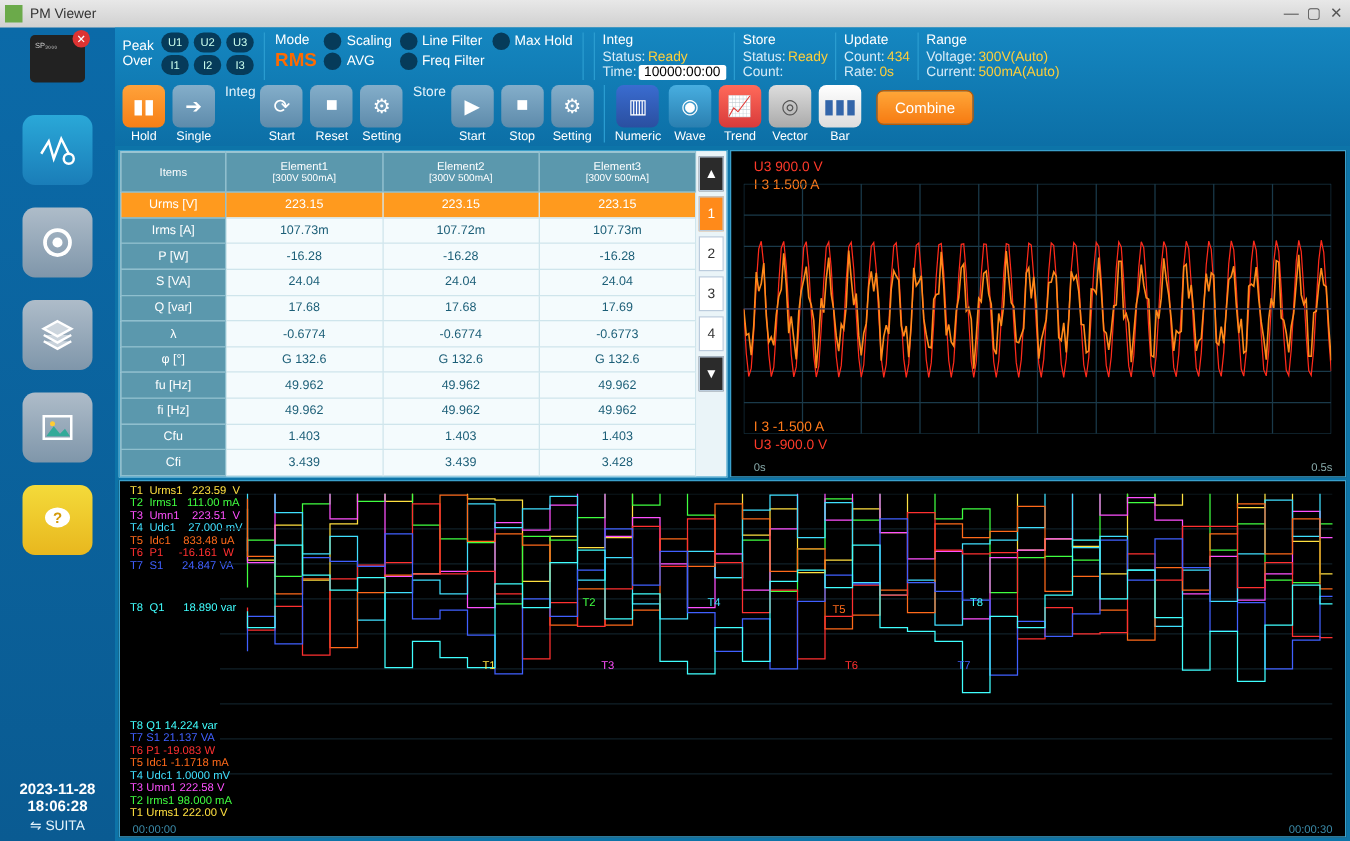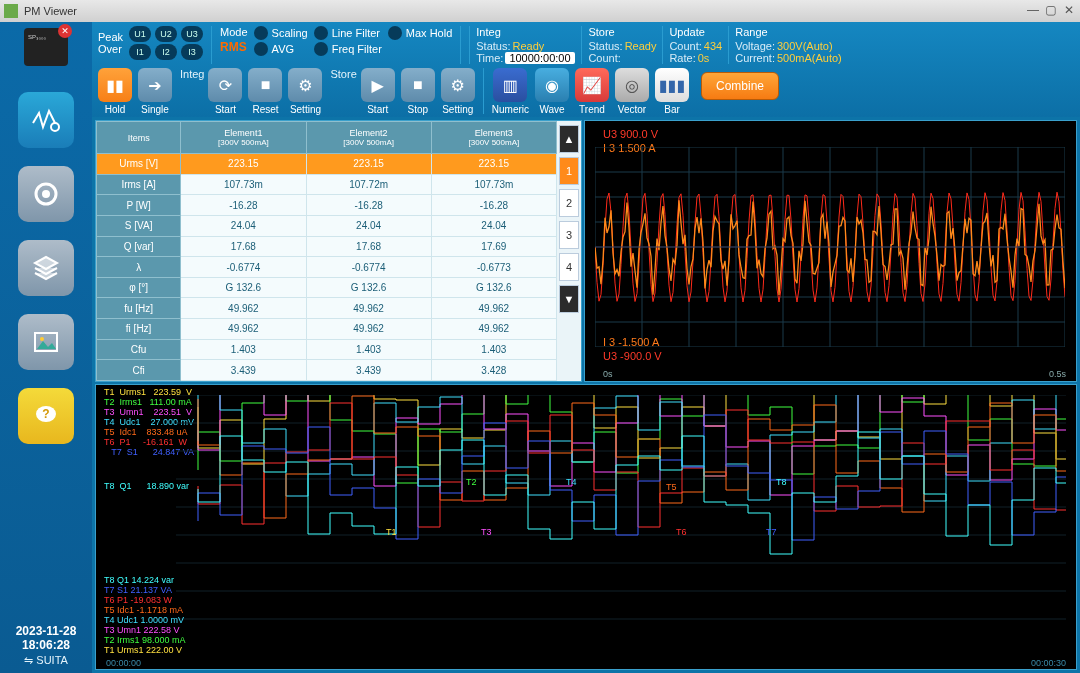--- a/index.html
+++ b/index.html
@@ -22,21 +22,21 @@
   .ribbon { background: linear-gradient(#1587c1,#0c6fa6); padding:4px 6px 2px; color:#fff; }
   .rib-row1 { display:flex; align-items:flex-start; gap:6px; font-size:11px;}
   .peak-over { display:grid; grid-template-columns:auto auto auto auto; gap:2px 4px; align-items:center;}
   .peak-over .lbl{grid-row:1/3; font-size:11px; line-height:12px; padding-right:2px;}
   .bubble{width:22px;height:16px;border-radius:8px;background:#063b5a;color:#cfe;font-size:9px;display:flex;align-items:center;justify-content:center;}
   .vdiv{width:1px;background:#2a9cd0;align-self:stretch;margin:0 2px;}
   .group{display:flex;flex-direction:column;gap:2px;}
   .group .gtitle{font-size:11px;}
   .radio-row{display:flex;align-items:center;gap:4px;}
   .radio-dot{width:14px;height:14px;border-radius:50%;background:#063b5a;}
-  .mode-val{color:#ff6a00;font-weight:bold;font-size:12px;}
+  .mode-val{color:#ff6a00;font-weight:bold;font-size:15px;}
   .kv-box{border-left:1px solid #2a9cd0;padding-left:6px;}
   .kv-box .t{font-size:11px;margin-bottom:2px;}
   .kv-line{display:flex;font-size:11px;gap:2px;}
   .kv-line .k{color:#d8ecf7;} .kv-line .v{color:#ffce3a;}
   .kv-line .vw{background:#fff;color:#000;padding:0 4px;border-radius:2px;min-width:70px;}
   .rib-row2{display:flex;align-items:flex-end;gap:6px;margin-top:4px;}
   .tool{display:flex;flex-direction:column;align-items:center;font-size:10px;color:#fff;}
   .tool .ticon{width:34px;height:34px;border-radius:6px;background:linear-gradient(#84aeca,#5e8bab);display:flex;align-items:center;justify-content:center;margin-bottom:2px;font-size:16px;color:#fff;}
   .tool.orange .ticon{background:linear-gradient(#ffa23a,#f77f16);}
   .grp-label{font-size:11px;color:#e4f3fb;align-self:flex-start;margin-left:2px;margin-right:-2px;margin-bottom:28px;}
@@ -398,21 +398,21 @@
       </div>
 
       <div class="panel trend">
         <div class="legend" id="leg-top">
             <div style="color: rgb(255, 224, 64);">T1  Urms1   223.59  V</div>
             <div style="color: rgb(64, 255, 64);">T2  Irms1   111.00 mA</div>
             <div style="color: rgb(255, 80, 255);">T3  Umn1    223.51  V</div>
             <div style="color: rgb(64, 224, 255);">T4  Udc1    27.000 mV</div>
             <div style="color: rgb(255, 106, 26);">T5  Idc1    833.48 uA</div>
             <div style="color: rgb(255, 48, 48);">T6  P1     -16.161  W</div>
-            <div style="color: rgb(64, 96, 255); text-align: right;">T7  S1      24.847 VA</div>
+            <div style="color: rgb(64, 96, 255);">T7  S1      24.847 VA</div>
             <div style="color: rgb(64, 255, 255); margin-top: 24px;">T8  Q1      18.890 var</div>
           </div>
         <svg id="trendsvg" width="890" height="230">
             <line x1="0" y1="0" x2="890" y2="0" stroke="#102028"></line>
             <line x1="0" y1="28" x2="890" y2="28" stroke="#102028"></line>
             <line x1="0" y1="56" x2="890" y2="56" stroke="#102028"></line>
             <line x1="0" y1="84" x2="890" y2="84" stroke="#102028"></line>
             <line x1="0" y1="112" x2="890" y2="112" stroke="#102028"></line>
             <line x1="0" y1="140" x2="890" y2="140" stroke="#102028"></line>
             <line x1="0" y1="168" x2="890" y2="168" stroke="#102028"></line>

